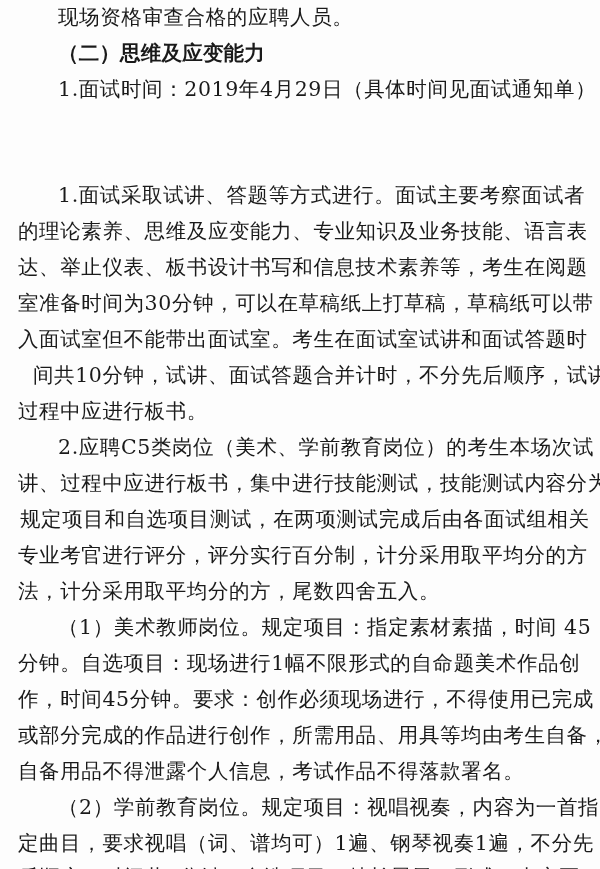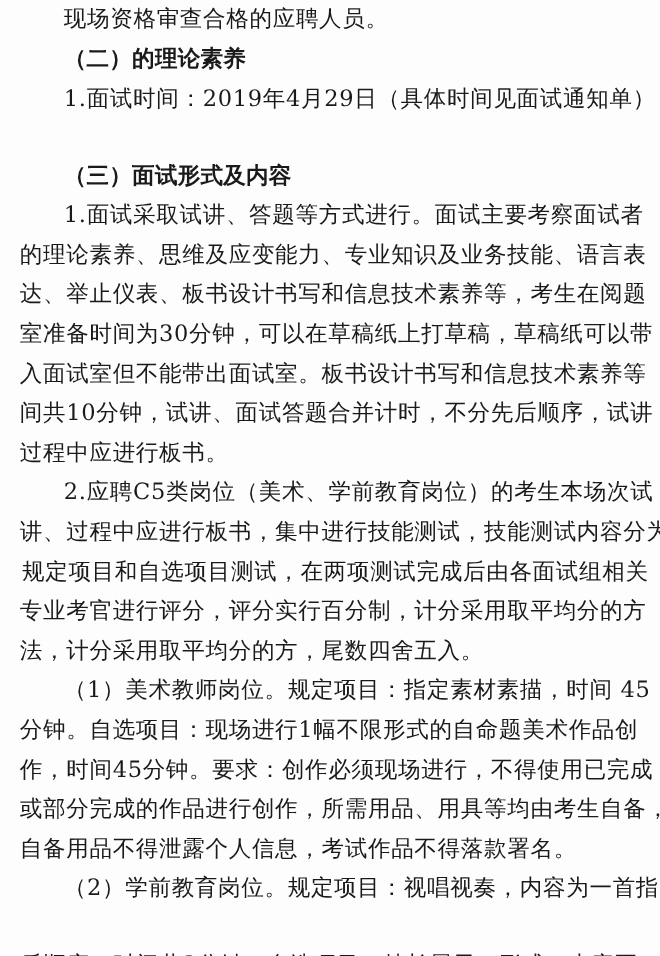--- a/index.html
+++ b/index.html
@@ -18,35 +18,35 @@
       white-space: nowrap;
       letter-spacing: 0.6px;
     }
     .bold { font-weight: bold; font-family: "DejaVu Sans", "Liberation Sans", sans-serif; letter-spacing: 0.2px; }
   </style>
 </head>
 <body>
 
 <div class="page">
   <div class="line" style="top:2px;left:58px">现场资格审查合格的应聘人员。</div>
-  <div class="line bold" style="top:38px;left:58px">（二）的理论素养</div>
+  <div class="line bold" style="top:38px;left:58px">（二）思维及应变能力</div>
   <div class="line" style="top:74px;left:58px">1.面试时间：2019年4月29日（具体时间见面试通知单）</div>
-  <div class="line bold" style="top:144px;left:58px">（三）面试形式及内容</div>
   <div class="line" style="top:180px;left:58px">1.面试采取试讲、答题等方式进行。面试主要考察面试者</div>
   <div class="line" style="top:216px;left:18px">的理论素养、思维及应变能力、专业知识及业务技能、语言表</div>
   <div class="line" style="top:252px;left:18px">达、举止仪表、板书设计书写和信息技术素养等，考生在阅题</div>
   <div class="line" style="top:288px;left:18px">室准备时间为30分钟，可以在草稿纸上打草稿，草稿纸可以带</div>
-  <div class="line" style="top:324px;left:18px">入面试室但不能带出面试室。板书设计书写和信息技术素养等</div>
-  <div class="line" style="top:360px;left:18px">间共10分钟，试讲、面试答题合并计时，不分先后顺序，试讲</div>
+  <div class="line" style="top:324px;left:18px">入面试室但不能带出面试室。考生在面试室试讲和面试答题时</div>
+  <div class="line" style="top:360px;left:33px">间共10分钟，试讲、面试答题合并计时，不分先后顺序，试讲</div>
   <div class="line" style="top:396px;left:18px">过程中应进行板书。</div>
   <div class="line" style="top:432px;left:58px">2.应聘C5类岗位（美术、学前教育岗位）的考生本场次试</div>
   <div class="line" style="top:468px;left:18px">讲、过程中应进行板书，集中进行技能测试，技能测试内容分为</div>
   <div class="line" style="top:504px;left:20px">规定项目和自选项目测试，在两项测试完成后由各面试组相关</div>
   <div class="line" style="top:540px;left:18px">专业考官进行评分，评分实行百分制，计分采用取平均分的方</div>
   <div class="line" style="top:576px;left:18px">法，计分采用取平均分的方，尾数四舍五入。</div>
   <div class="line" style="top:612px;left:58px">（1）美术教师岗位。规定项目：指定素材素描，时间 45</div>
   <div class="line" style="top:648px;left:18px">分钟。自选项目：现场进行1幅不限形式的自命题美术作品创</div>
   <div class="line" style="top:684px;left:18px">作，时间45分钟。要求：创作必须现场进行，不得使用已完成</div>
   <div class="line" style="top:720px;left:18px">或部分完成的作品进行创作，所需用品、用具等均由考生自备，</div>
   <div class="line" style="top:756px;left:18px">自备用品不得泄露个人信息，考试作品不得落款署名。</div>
   <div class="line" style="top:792px;left:58px">（2）学前教育岗位。规定项目：视唱视奏，内容为一首指</div>
+  <div class="line" style="top:828px;left:18px">定曲目，要求视唱（词、谱均可）1遍、钢琴视奏1遍，不分先</div>
   <div class="line" style="top:862px;left:18px">后顺序，时间共3分钟；自选项目：特长展示，形式、内容不</div>
 </div>
 
 </body></html>

